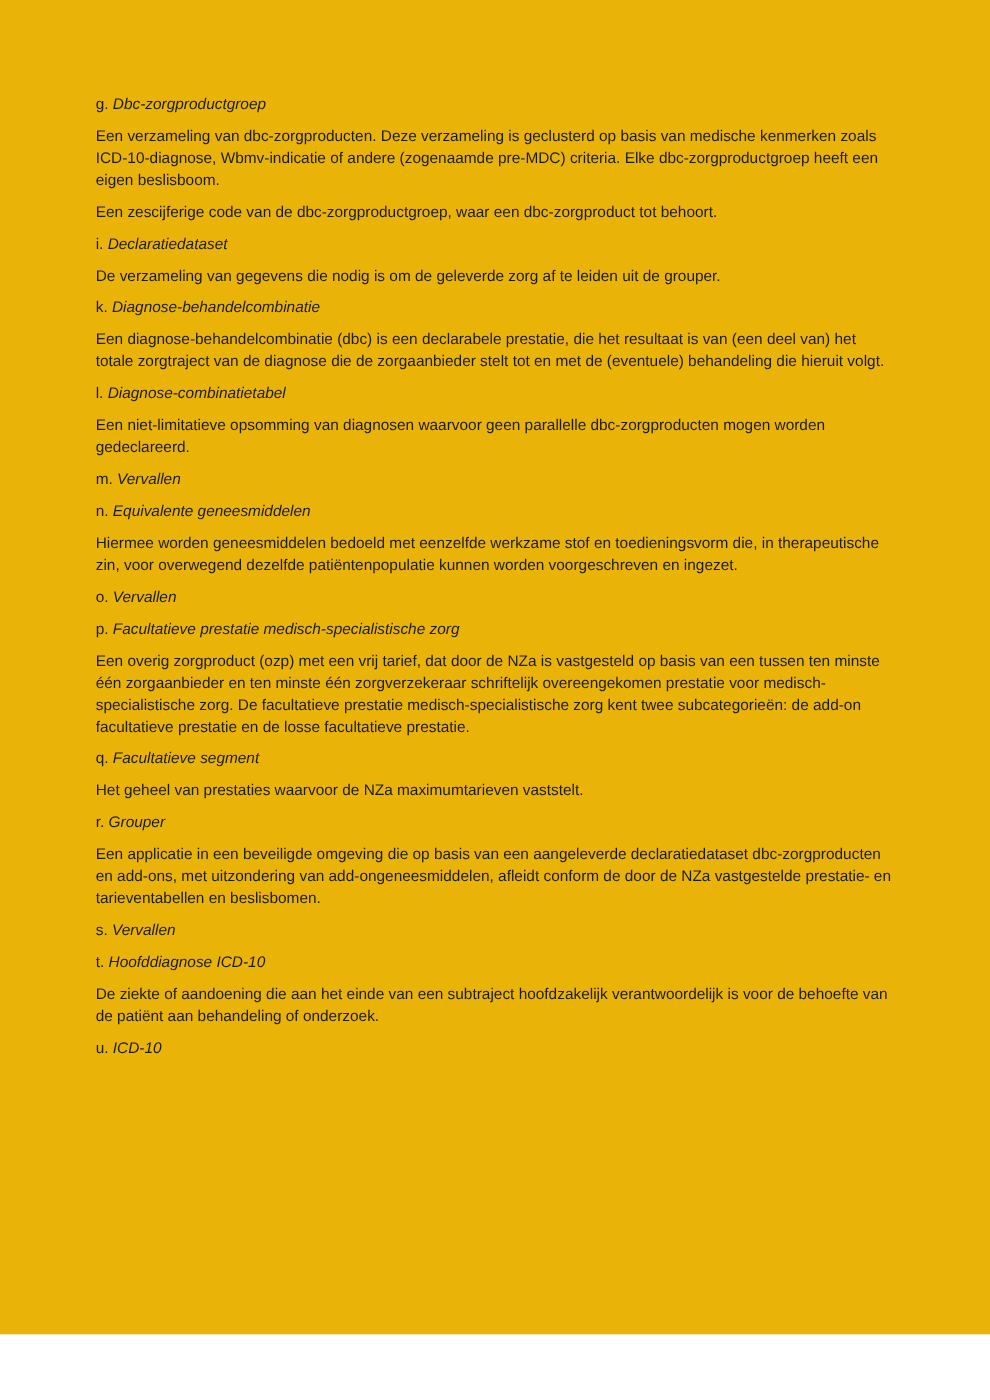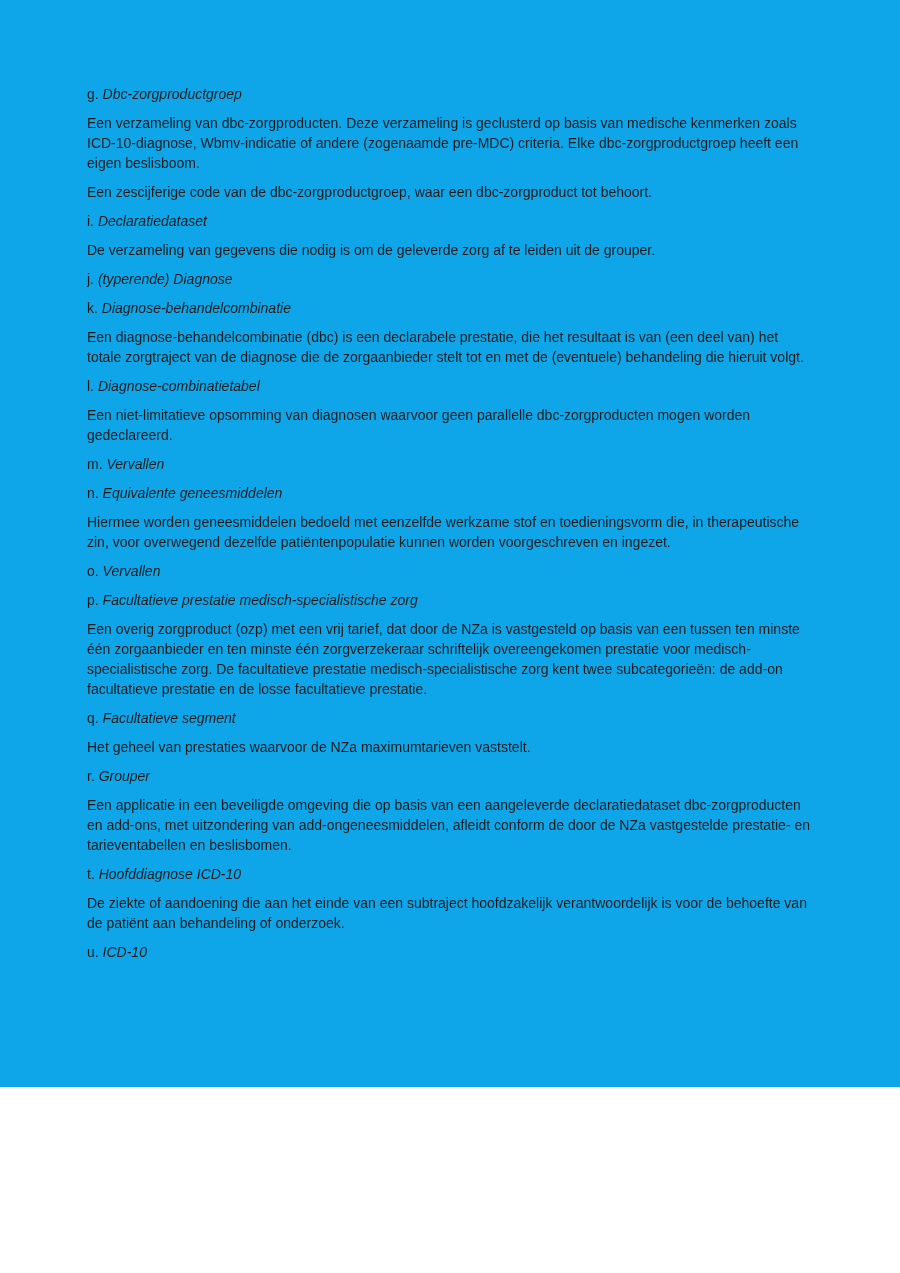--- a/index.html
+++ b/index.html
@@ -4,22 +4,22 @@
 <style>
   html, body { margin: 0; padding: 0; }
   body {
     width: 900px; height: 1273px;
     background: #ffffff;
     font-family: "Liberation Sans", sans-serif;
     color: #1c1c1c;
   }
   .page {
     position: relative;
-    width: 900px; height: 1087px;
-    background: #0ea5e9;
+    width: 900px; height: 1213px;
+    background: #eab308;
     overflow: hidden;
   }
   .content {
     position: absolute;
     left: 87px; top: 84px;
     width: 729px;
     font-size: 14px;
     line-height: 20px;
   }
   .def-head, .def-body {
@@ -55,21 +55,20 @@
     <div>
       <p class="def-body">Een zescijferige code van de dbc-zorgproductgroep, waar een dbc-zorgproduct tot behoort.</p>
     </div>
 
     <div>
       <p class="def-head"><span>i.</span> <span class="term">Declaratiedataset</span></p>
       <p class="def-body">De verzameling van gegevens die nodig is om de geleverde zorg af te leiden uit de grouper.</p>
     </div>
 
     <div>
-      <p class="def-head"><span>j.</span> <span class="term">(typerende) Diagnose</span></p>
     </div>
 
     <div>
       <p class="def-head"><span>k.</span> <span class="term">Diagnose-behandelcombinatie</span></p>
       <p class="def-body">Een diagnose-behandelcombinatie (dbc) is een declarabele prestatie, die het resultaat is van (een deel van) het totale zorgtraject van de diagnose die de zorgaanbieder stelt tot en met de (eventuele) behandeling die hieruit volgt.</p>
     </div>
 
     <div>
       <p class="def-head"><span>l.</span> <span class="term">Diagnose-combinatietabel</span></p>
       <p class="def-body">Een niet-limitatieve opsomming van diagnosen waarvoor geen parallelle dbc-zorgproducten mogen worden gedeclareerd.</p>
@@ -96,20 +95,23 @@
     <div>
       <p class="def-head"><span>q.</span> <span class="term">Facultatieve segment</span></p>
       <p class="def-body">Het geheel van prestaties waarvoor de NZa maximumtarieven vaststelt.</p>
     </div>
 
     <div>
       <p class="def-head"><span>r.</span> <span class="term">Grouper</span></p>
       <p class="def-body">Een applicatie in een beveiligde omgeving die op basis van een aangeleverde declaratiedataset dbc-zorgproducten en add-ons, met uitzondering van add-ongeneesmiddelen, afleidt conform de door de NZa vastgestelde prestatie- en tarieventabellen en beslisbomen.</p>
     </div>
 
+    <div>
+      <p class="def-head"><span>s.</span> <span class="term">Vervallen</span></p>
+    </div>
 
     <div>
       <p class="def-head"><span>t.</span> <span class="term">Hoofddiagnose ICD-10</span></p>
       <p class="def-body">De ziekte of aandoening die aan het einde van een subtraject hoofdzakelijk verantwoordelijk is voor de behoefte van de patiënt aan behandeling of onderzoek.</p>
     </div>
 
     <div>
       <p class="def-head"><span>u.</span> <span class="term">ICD-10</span></p>
     </div>
 

